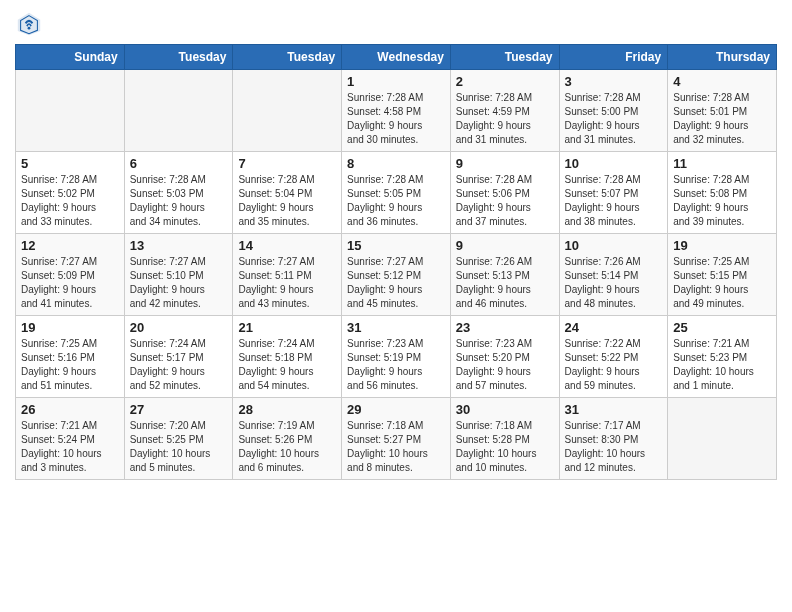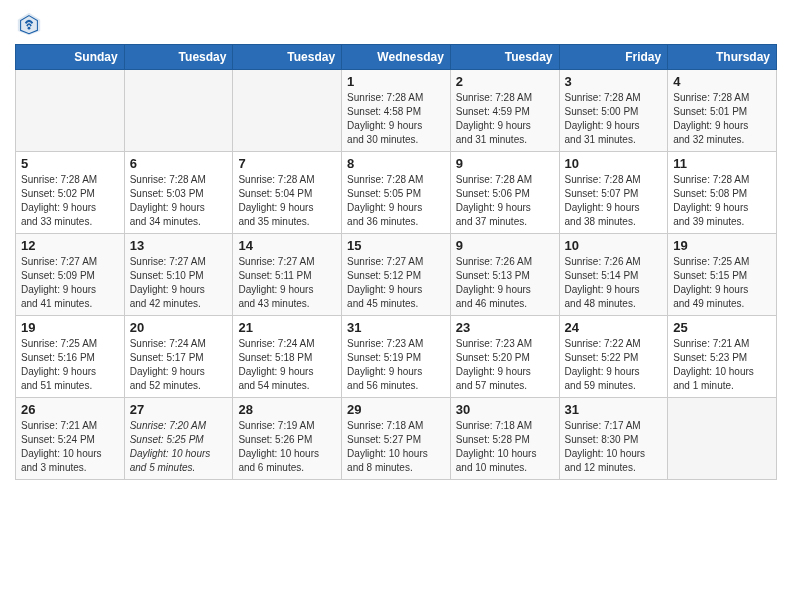--- a/index.html
+++ b/index.html
@@ -327,21 +327,21 @@
         <tr>
           <td>
             <span class="day-number">26</span>
             <div class="day-info" style="white-space: pre-line;">Sunrise: 7:21 AM
 Sunset: 5:24 PM
 Daylight: 10 hours
 and 3 minutes.</div>
           </td>
           <td>
             <span class="day-number">27</span>
-            <div class="day-info" style="white-space: pre-line; font-style: italic;">Sunrise: 7:20 AM
+            <div class="day-info" style="white-space: pre-line;">Sunrise: 7:20 AM
 Sunset: 5:25 PM
 Daylight: 10 hours
 and 5 minutes.</div>
           </td>
           <td>
             <span class="day-number">28</span>
             <div class="day-info" style="white-space: pre-line;">Sunrise: 7:19 AM
 Sunset: 5:26 PM
 Daylight: 10 hours
 and 6 minutes.</div>

